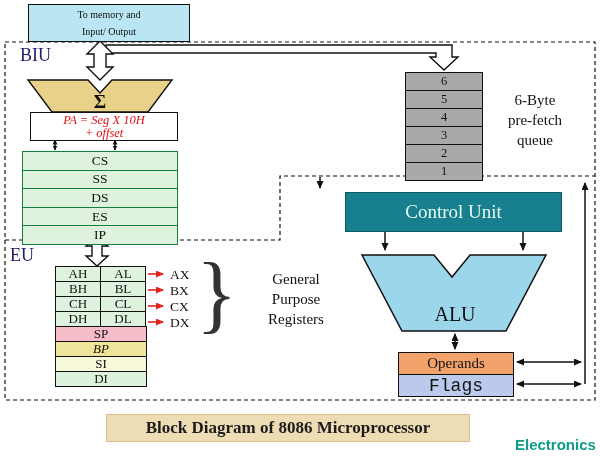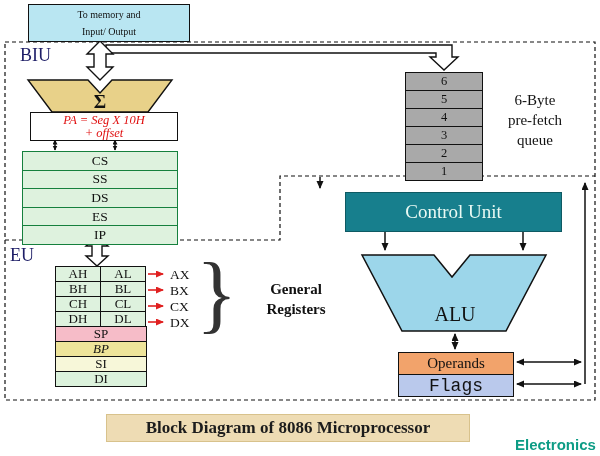--- a/index.html
+++ b/index.html
@@ -38,21 +38,21 @@
   .pair-row:first-child{margin-top:0;}
   .cell{width:46px;height:16px;border:1px solid #111;margin-left:-1px;background:var(--seg-green);
         display:flex;align-items:center;justify-content:center;font-size:13px;box-sizing:border-box;}
   .cell:first-child{margin-left:0;}
   .single{height:16px;border:1px solid #111;margin-top:-1px;display:flex;align-items:center;
           justify-content:center;font-size:13px;box-sizing:border-box;}
   .bg-sp{background:var(--sp-pink);} .bg-bp{background:var(--bp-yellow);font-style:italic;}
   .bg-si{background:var(--si-cream);} .bg-di{background:var(--di-green);}
   .pair-name{position:absolute;left:170px;font-size:13.5px;}
   .brace{position:absolute;left:196px;top:250px;font-size:86px;line-height:86px;color:#333;}
-  .gpr-caption{left:240px;top:279px;width:112px;font-weight:bold;}
+  .gpr-caption{left:240px;top:269px;width:112px;}
   .alu-label{left:412px;top:303px;width:86px;text-align:center;font-size:20px;position:absolute;}
   .operands{left:398px;top:352px;width:114px;height:21px;background:var(--operands-orange);font-size:15px;}
   .flags{left:398px;top:374px;width:114px;height:21px;background:var(--flags-lavender);font-size:18px;font-family:Liberation Mono, monospace;}
   .title-box{left:106px;top:414px;width:362px;height:26px;background:var(--title-tan);
              font-size:17px;font-weight:bold;border:1px solid #d8c28c;color:#1c1c1c;}
   .watermark{position:absolute;left:468px;top:436px;width:125px;
              font-family:"Liberation Sans",sans-serif;font-size:15px;font-weight:bold;}
   .wm1{color:var(--watermark-teal);margin-left:47px;} .wm2{color:#3a3a3a;margin-left:5px;}
 </style>
 </head>
@@ -165,20 +165,21 @@
 
   <div class="pair-name" style="top:267px;">AX</div>
   <div class="pair-name" style="top:283px;">BX</div>
   <div class="pair-name" style="top:299px;">CX</div>
   <div class="pair-name" style="top:315px;">DX</div>
 
   <div class="brace">}</div>
 
   <div class="caption3 gpr-caption">
     <div>General</div>
+    <div>Purpose</div>
     <div>Registers</div>
   </div>
 
   <div class="alu-label">ALU</div>
 
   <div class="box operands">Operands</div>
   <div class="box flags">Flags</div>
 
   <div class="box title-box">Block Diagram of 8086 Microprocessor</div>
 

